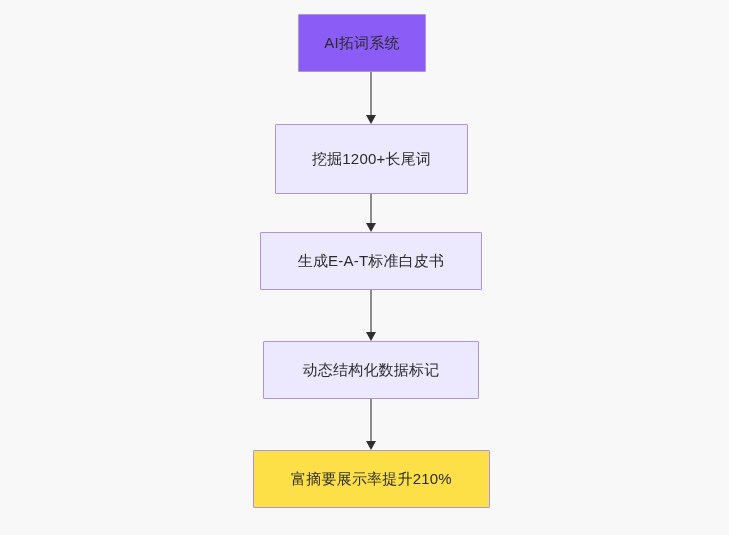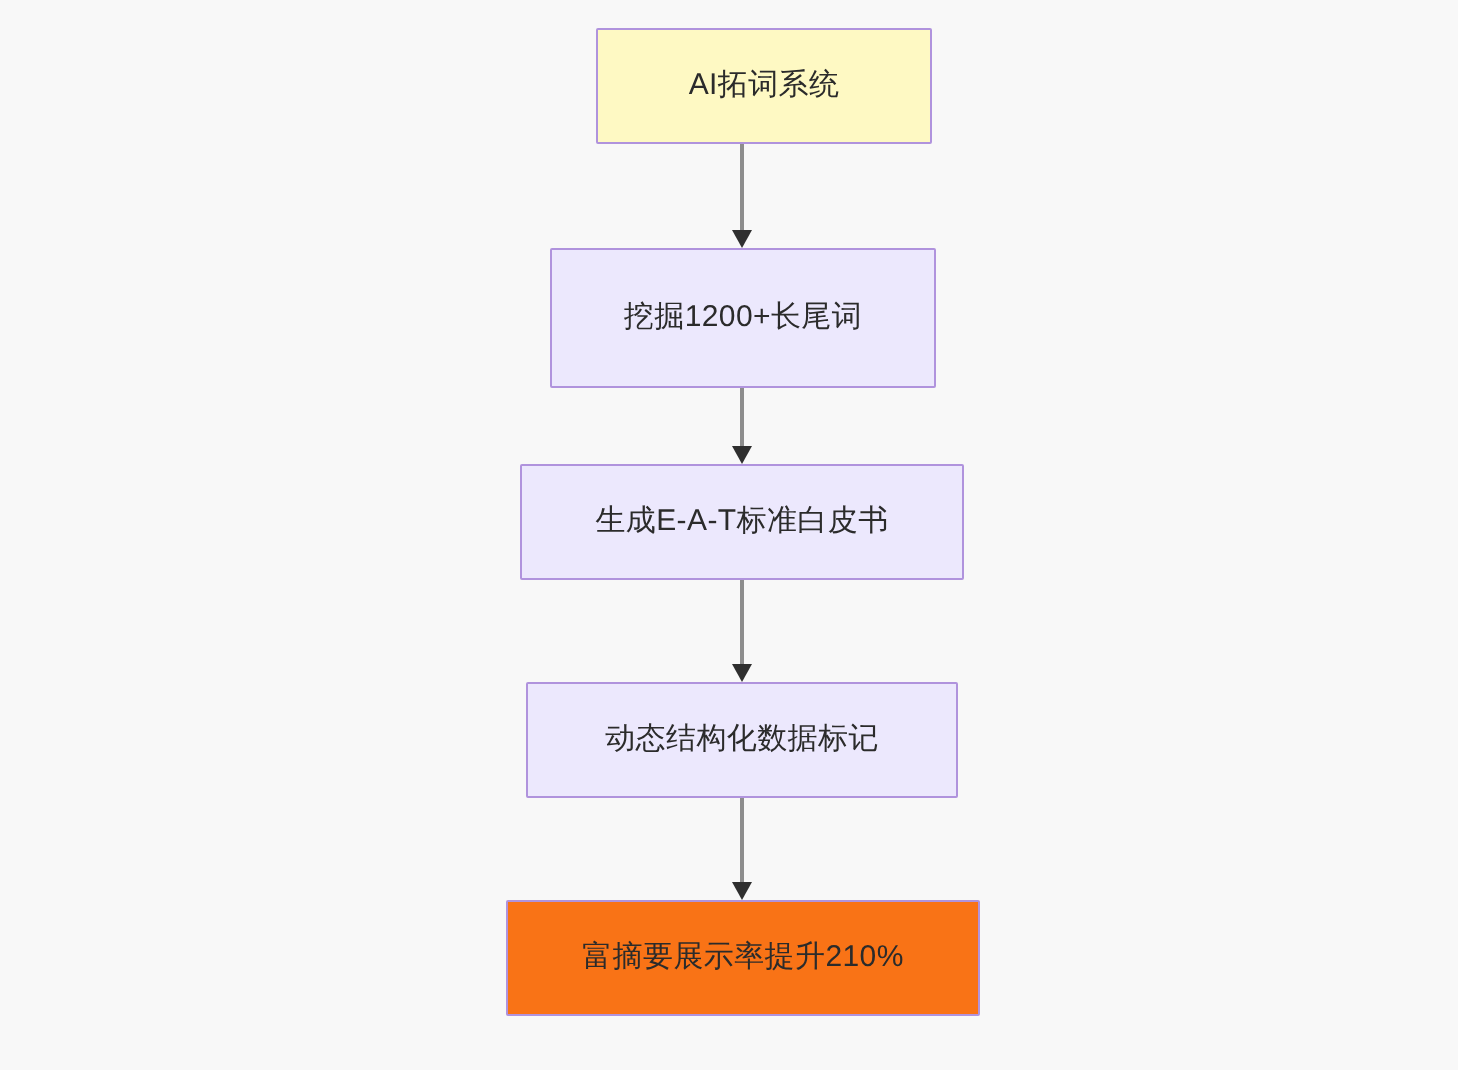--- a/index.html
+++ b/index.html
@@ -73,29 +73,29 @@
   </div>
   <div class="edge" id="edge-2" style="left: 371px; top: 290px; height: 51px;">
     <div class="edge-line" style="height: 43px; background: rgb(141, 141, 141);"></div>
     <div class="edge-arrow" style="top: 42px; border-top-color: rgb(47, 47, 47);"></div>
   </div>
   <div class="edge" id="edge-3" style="left: 371px; top: 399px; height: 51px;">
     <div class="edge-line" style="height: 43px; background: rgb(141, 141, 141);"></div>
     <div class="edge-arrow" style="top: 42px; border-top-color: rgb(47, 47, 47);"></div>
   </div>
 
-  <div class="node" id="node-0" style="left: 298px; top: 14px; width: 168px; height: 58px; background: #fef9c3; border-color: rgb(176, 147, 221); color: rgb(43, 43, 43);">
+  <div class="node" id="node-0" style="left: 298px; top: 14px; width: 128px; height: 58px; background: #8b5cf6; border-color: rgb(176, 147, 221); color: rgb(43, 43, 43);">
     <span>AI拓词系统</span>
   </div>
   <div class="node" id="node-1" style="left: 275px; top: 124px; width: 193px; height: 70px; background: rgb(236, 232, 253); border-color: rgb(176, 147, 221); color: rgb(43, 43, 43);">
     <span>挖掘1200+长尾词</span>
   </div>
   <div class="node" id="node-2" style="left: 260px; top: 232px; width: 222px; height: 58px; background: rgb(236, 232, 253); border-color: rgb(176, 147, 221); color: rgb(43, 43, 43);">
     <span>生成E-A-T标准白皮书</span>
   </div>
   <div class="node" id="node-3" style="left: 263px; top: 341px; width: 216px; height: 58px; background: rgb(236, 232, 253); border-color: rgb(176, 147, 221); color: rgb(43, 43, 43);">
     <span>动态结构化数据标记</span>
   </div>
-  <div class="node" id="node-4" style="left: 253px; top: 450px; width: 237px; height: 58px; background: #f97316; border-color: rgb(176, 147, 221); color: rgb(43, 43, 43);">
+  <div class="node" id="node-4" style="left: 253px; top: 450px; width: 237px; height: 58px; background: #fde047; border-color: rgb(176, 147, 221); color: rgb(43, 43, 43);">
     <span>富摘要展示率提升210%</span>
   </div>
 
 </div>
 
 </body></html>

